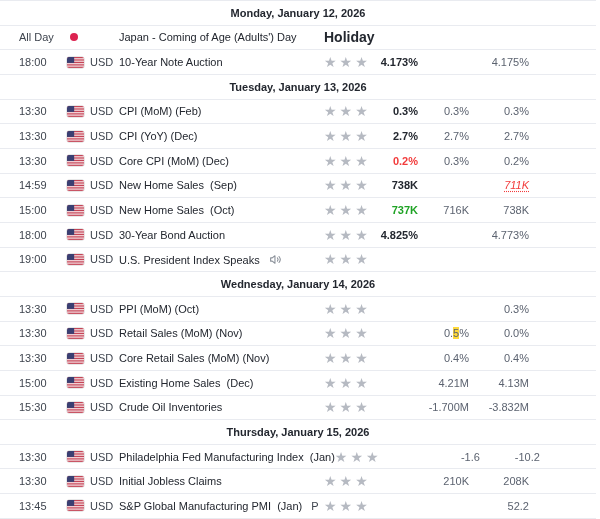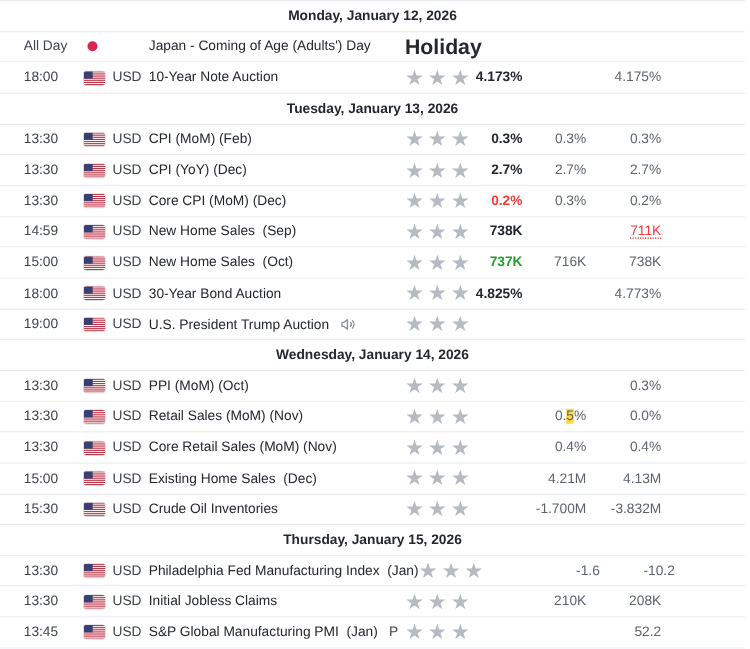--- a/index.html
+++ b/index.html
@@ -13,27 +13,27 @@
   .row{height:24.66px;border-bottom:1px solid var(--border);display:grid;grid-template-columns:48px 52px 1fr 46px 48px 51px 60px 67px;align-items:center;padding-left:19px;font-size:11px;background:#fff;}
   .cell{overflow:visible;white-space:nowrap;}
   .time{color:var(--secondary);}
   .currency{display:flex;align-items:center;gap:6px;color:var(--secondary);}
   .flag{display:inline-flex;width:17px;height:11px;border-radius:2px;overflow:hidden;box-shadow:0 0 0 .5px rgba(0,0,0,.18);flex:none;}
   .flag.jp-dot{width:8px;height:8px;border-radius:50%;background:var(--japan);box-shadow:none;margin-left:3px;}
   .event{color:var(--text);display:flex;align-items:flex-end;}
   .event-label{white-space:pre;}
   .event .suffix{margin-left:9px;color:var(--secondary);}
   .event .speaker{margin-left:9px;display:inline-flex;align-items:center;}
-  .stars{display:flex;gap:3px;color:var(--stars);font-size:17px;line-height:1;}
+  .stars{display:flex;gap:3px;color:var(--stars);font-size:14px;line-height:1;}
   .holiday-label{font-weight:bold;color:var(--text);}
   .num{text-align:right;color:var(--muted);}
   .actual{font-weight:bold;color:var(--text);}
   .actual.negative{color:var(--negative);}
   .actual.positive{color:var(--positive);}
-  .previous.revised{color:var(--negative);text-decoration:underline dotted;text-underline-offset:2px;}
+  .previous.revised{color:var(--negative);text-decoration:underline dotted;text-underline-offset:2px;font-style:italic;}
   .hl{background:var(--highlight);}
 </style>
 </head>
 <body>
 
 <div class="calendar">
     <div class="sec-header">
     <span>Monday, January 12, 2026</span>
   </div>
     <div class="row">
@@ -301,21 +301,21 @@
               <rect y="8" width="19" height="1.1"></rect>
               <rect y="10" width="19" height="1.1"></rect>
               <rect y="12" width="19" height="1.1"></rect>
             </g>
             <rect width="8" height="7" fill="#3a3f72"></rect>
           </svg>
         </span>
       <span class="cur-label">USD</span>
     </div>
     <div class="cell event">
-      <span class="event-label">U.S. President Trump Auction</span>
+      <span class="event-label">U.S. President Index Speaks</span>
     <span class="speaker">
           <svg width="13" height="13" viewBox="0 0 24 24" fill="none" stroke="#8a9099" stroke-width="2" stroke-linejoin="round" stroke-linecap="round">
             <path d="M11 5 6 9H3v6h3l5 4z"></path>
             <path d="M15.5 9a4.5 4.5 0 0 1 0 6"></path>
             <path d="M18.5 6.5a8.5 8.5 0 0 1 0 11"></path>
           </svg>
         </span>
       </div>
     <div class="cell stars">
         <span class="star">★</span>

